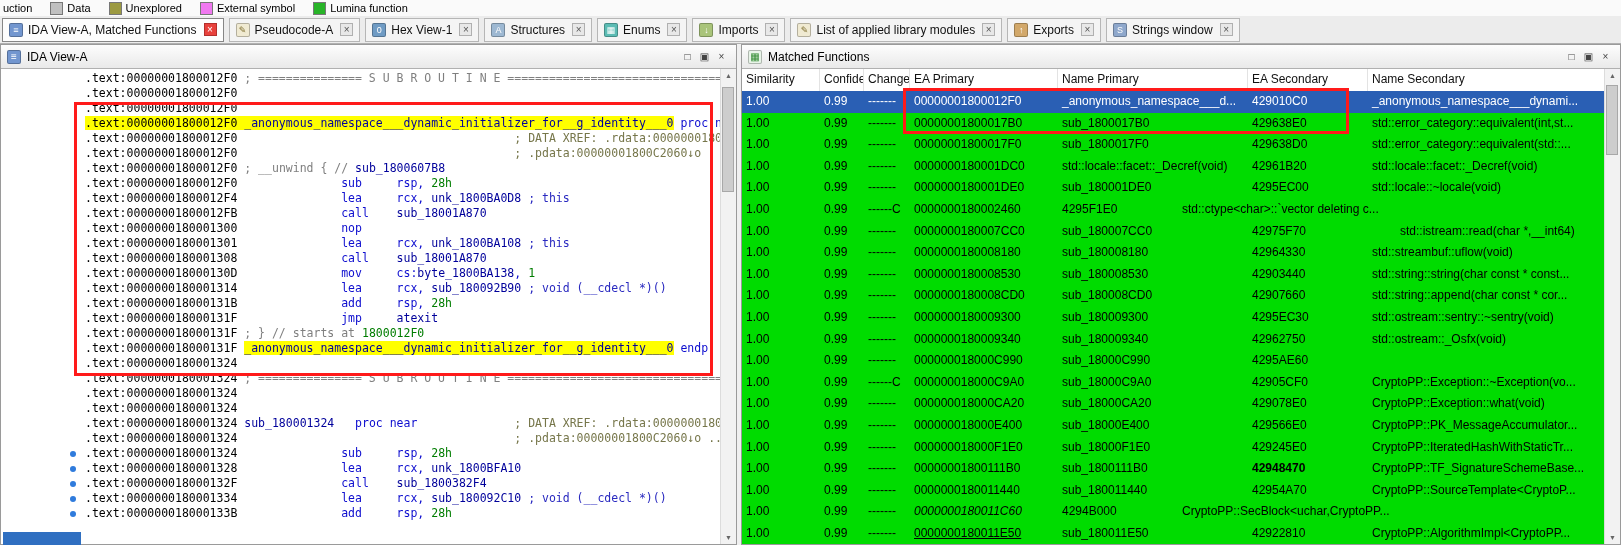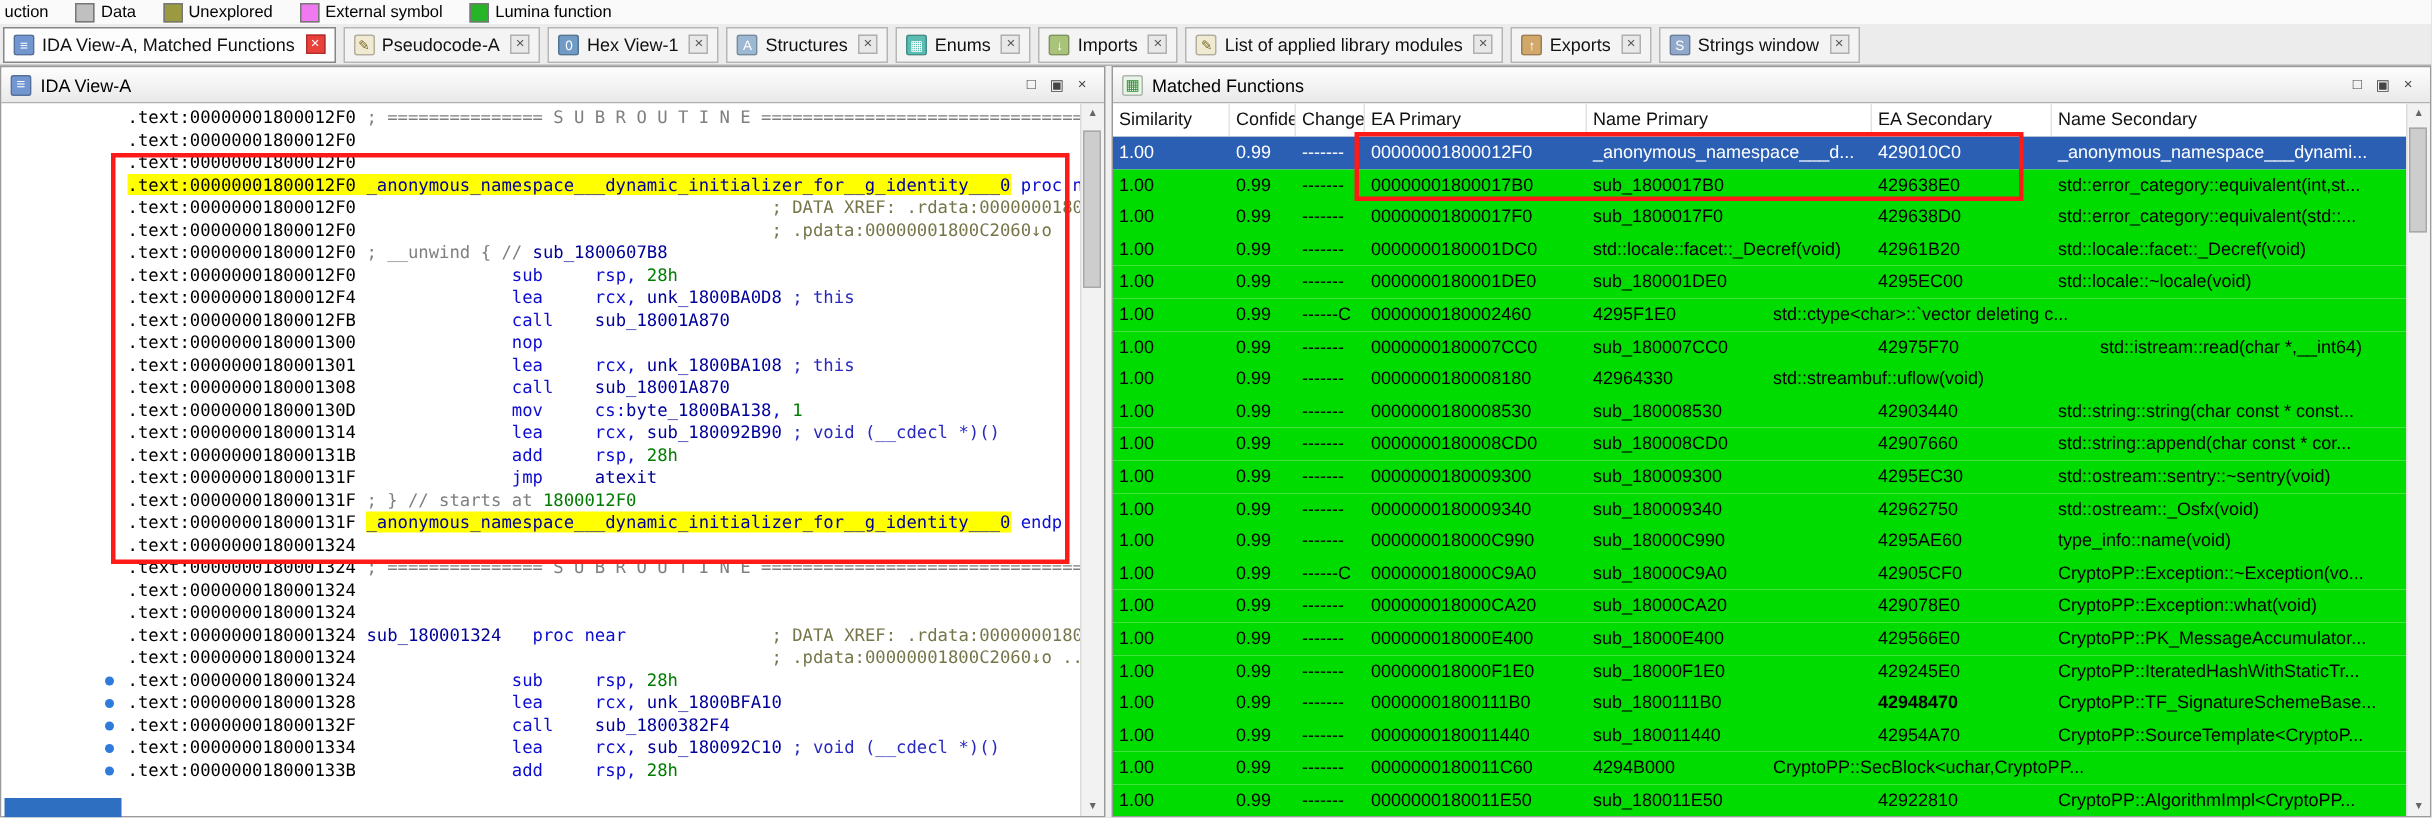--- a/index.html
+++ b/index.html
@@ -286,20 +286,21 @@
           <div class="td" style="width: 148px; min-width: 148px;">0000000180007CC0</div>
           <div class="td" style="width: 190px; min-width: 190px;">sub_180007CC0</div>
           <div class="td" style="width: 120px; min-width: 120px;">42975F70</div>
           <div class="td" style="width: 239px; min-width: 239px; margin-left: 28px;">std::istream::read(char *,__int64)</div>
         </div>
         <div class="tr">
           <div class="td" style="width: 78px; min-width: 78px;">1.00</div>
           <div class="td" style="width: 44px; min-width: 44px;">0.99</div>
           <div class="td" style="width: 46px; min-width: 46px;">-------</div>
           <div class="td" style="width: 148px; min-width: 148px;">0000000180008180</div>
+          <div class="td" style="width: 190px; min-width: 190px;">sub_180008180</div>
           <div class="td" style="width: 120px; min-width: 120px;">42964330</div>
           <div class="td" style="width: 239px; min-width: 239px;">std::streambuf::uflow(void)</div>
         </div>
         <div class="tr">
           <div class="td" style="width: 78px; min-width: 78px;">1.00</div>
           <div class="td" style="width: 44px; min-width: 44px;">0.99</div>
           <div class="td" style="width: 46px; min-width: 46px;">-------</div>
           <div class="td" style="width: 148px; min-width: 148px;">0000000180008530</div>
           <div class="td" style="width: 190px; min-width: 190px;">sub_180008530</div>
           <div class="td" style="width: 120px; min-width: 120px;">42903440</div>
@@ -332,21 +333,20 @@
           <div class="td" style="width: 120px; min-width: 120px;">42962750</div>
           <div class="td" style="width: 239px; min-width: 239px;">std::ostream::_Osfx(void)</div>
         </div>
         <div class="tr">
           <div class="td" style="width: 78px; min-width: 78px;">1.00</div>
           <div class="td" style="width: 44px; min-width: 44px;">0.99</div>
           <div class="td" style="width: 46px; min-width: 46px;">-------</div>
           <div class="td" style="width: 148px; min-width: 148px;">000000018000C990</div>
           <div class="td" style="width: 190px; min-width: 190px;">sub_18000C990</div>
           <div class="td" style="width: 120px; min-width: 120px;">4295AE60</div>
-          <div class="td" style="width: 239px; min-width: 239px;">type_info::name(void)</div>
         </div>
         <div class="tr">
           <div class="td" style="width: 78px; min-width: 78px;">1.00</div>
           <div class="td" style="width: 44px; min-width: 44px;">0.99</div>
           <div class="td" style="width: 46px; min-width: 46px;">------C</div>
           <div class="td" style="width: 148px; min-width: 148px;">000000018000C9A0</div>
           <div class="td" style="width: 190px; min-width: 190px;">sub_18000C9A0</div>
           <div class="td" style="width: 120px; min-width: 120px;">42905CF0</div>
           <div class="td" style="width: 239px; min-width: 239px;">CryptoPP::Exception::~Exception(vo...</div>
         </div>
@@ -392,29 +392,29 @@
           <div class="td" style="width: 46px; min-width: 46px;">-------</div>
           <div class="td" style="width: 148px; min-width: 148px;">0000000180011440</div>
           <div class="td" style="width: 190px; min-width: 190px;">sub_180011440</div>
           <div class="td" style="width: 120px; min-width: 120px;">42954A70</div>
           <div class="td" style="width: 239px; min-width: 239px;">CryptoPP::SourceTemplate&lt;CryptoP...</div>
         </div>
         <div class="tr">
           <div class="td" style="width: 78px; min-width: 78px;">1.00</div>
           <div class="td" style="width: 44px; min-width: 44px;">0.99</div>
           <div class="td" style="width: 46px; min-width: 46px;">-------</div>
-          <div class="td" style="width: 148px; min-width: 148px;">0000000180011C60</div>
+          <div class="td" style="width: 148px; min-width: 148px; font-style: italic;">0000000180011C60</div>
           <div class="td" style="width: 120px; min-width: 120px;">4294B000</div>
           <div class="td" style="width: 239px; min-width: 239px;">CryptoPP::SecBlock&lt;uchar,CryptoPP...</div>
         </div>
         <div class="tr">
           <div class="td" style="width: 78px; min-width: 78px;">1.00</div>
           <div class="td" style="width: 44px; min-width: 44px;">0.99</div>
           <div class="td" style="width: 46px; min-width: 46px;">-------</div>
-          <div class="td" style="width: 148px; min-width: 148px;">0000000180011E50</div>
+          <div class="td" style="width: 148px; min-width: 148px; text-decoration: underline;">0000000180011E50</div>
           <div class="td" style="width: 190px; min-width: 190px;">sub_180011E50</div>
           <div class="td" style="width: 120px; min-width: 120px;">42922810</div>
           <div class="td" style="width: 239px; min-width: 239px;">CryptoPP::AlgorithmImpl&lt;CryptoPP...</div>
         </div>
       </div>
     <div class="vscroll">
       <div class="arrow up">▲</div>
       <div class="vthumb" style="top:16px;height:70px;"></div>
       <div class="arrow down">▼</div>
     </div>

